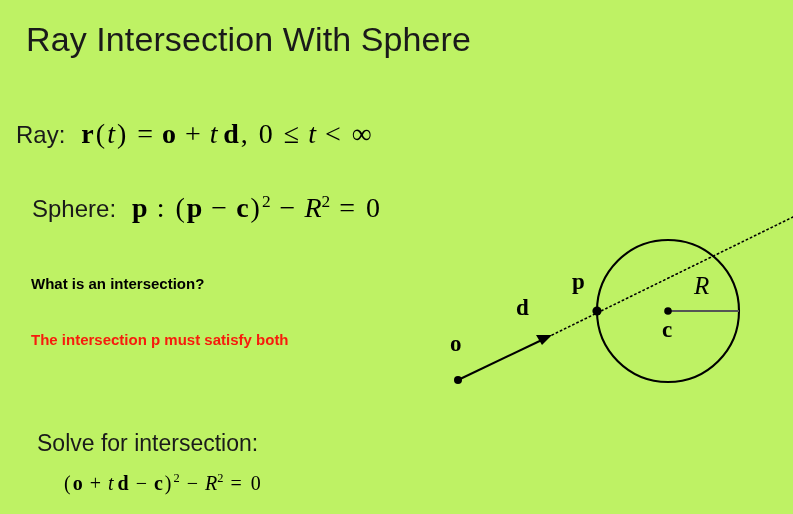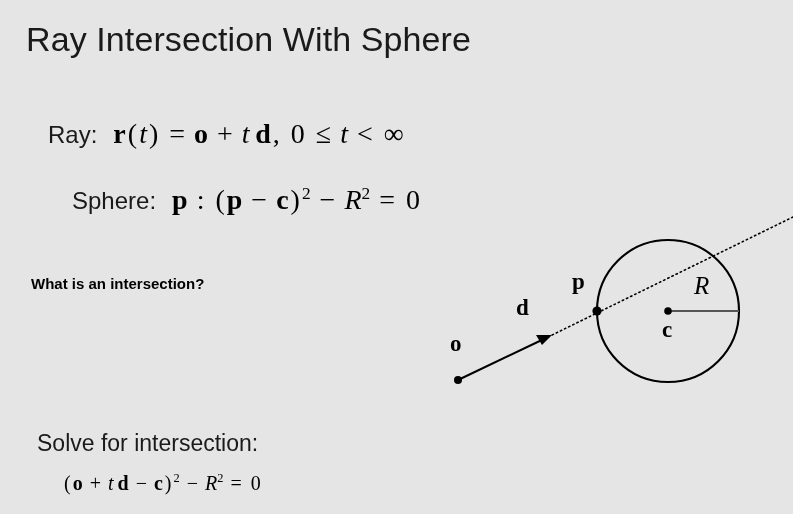--- a/index.html
+++ b/index.html
@@ -12,21 +12,21 @@
     height: 514px;
     position: relative;
     overflow: hidden;
     font-family: "Liberation Sans", sans-serif;
     color: #000000;
   }
 
   .slide {
     position: absolute;
     inset: 0;
-    background: #e5e5e5;
+    background: #bef264;
     text-decoration: underline;
   }
 
   
   .slide-title {
     position: absolute;
     left: 26px;
     top: 20px;
     font-family: "Liberation Sans", sans-serif;
     font-size: 34px;
@@ -69,24 +69,24 @@
   .eq-label {
     font-family: "Liberation Sans", sans-serif;
     font-size: 24px;
     font-weight: 300;
     color: #1a1a1a;
   }
   .eq-body {
     font-size: 28px;
   }
 
-  .row-ray   { left: 48px; top: 118px; justify-content: flex-end; }
+  .row-ray   { left: 16px; top: 118px; justify-content: flex-end; }
   .row-ray .eq-body { margin-left: 16px; }
 
-  .row-sphere { left: 32px; top: 184px; margin-left: 40px; }
+  .row-sphere { left: 32px; top: 192px; }
   .row-sphere .eq-body { margin-left: 16px; }
 
   
   .question {
     position: absolute;
     left: 31px;
     top: 275px;
     font-family: "Liberation Sans", sans-serif;
     font-size: 15px;
     font-weight: bold;
@@ -190,20 +190,21 @@
       <span class="op">−</span>
       <span class="it">R</span><sup>2</sup>
       <span class="op">=</span>
       <span class="op">0</span>
     </span>
   </div>
 
   <div class="question">What is an intersection?</div>
 
   <div class="callout" id="callout" style="color: rgb(247, 28, 13);">
+    <span>The intersection p must satisfy both</span>
   </div>
 
   <div class="solve-label">Solve for intersection:</div>
 
   <div class="math solve-eq">
     <span class="op">(</span><span class="vec">o</span>
     <span class="op">+</span>
     <span class="it">t</span> <span class="vec">d</span>
     <span class="op">−</span>
     <span class="vec">c</span><span class="op">)</span><sup>2</sup>

